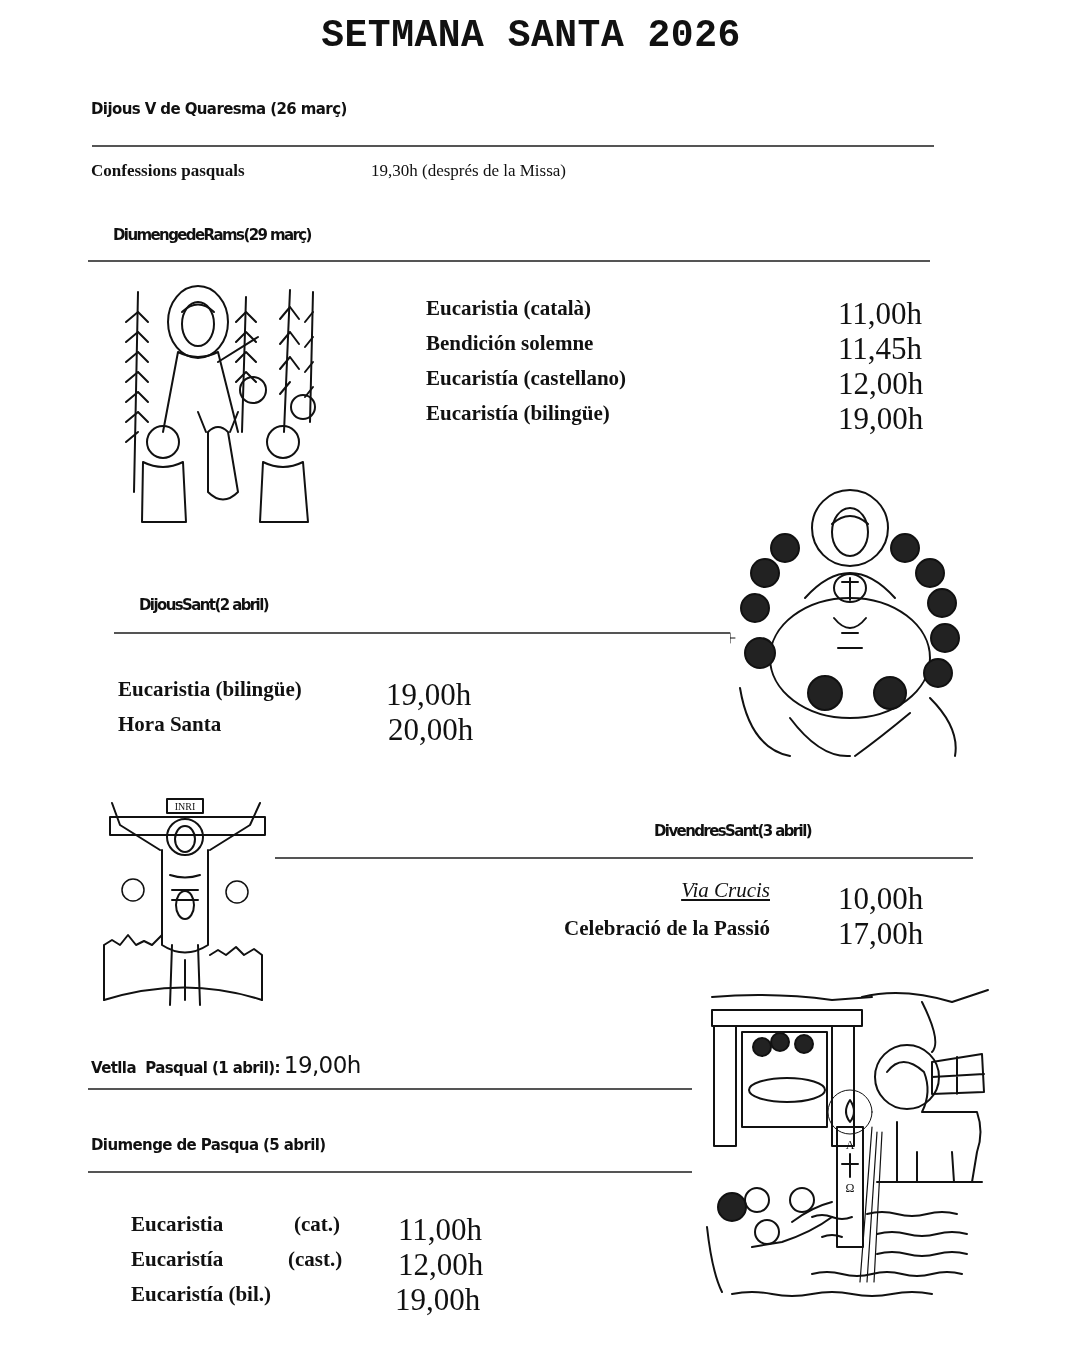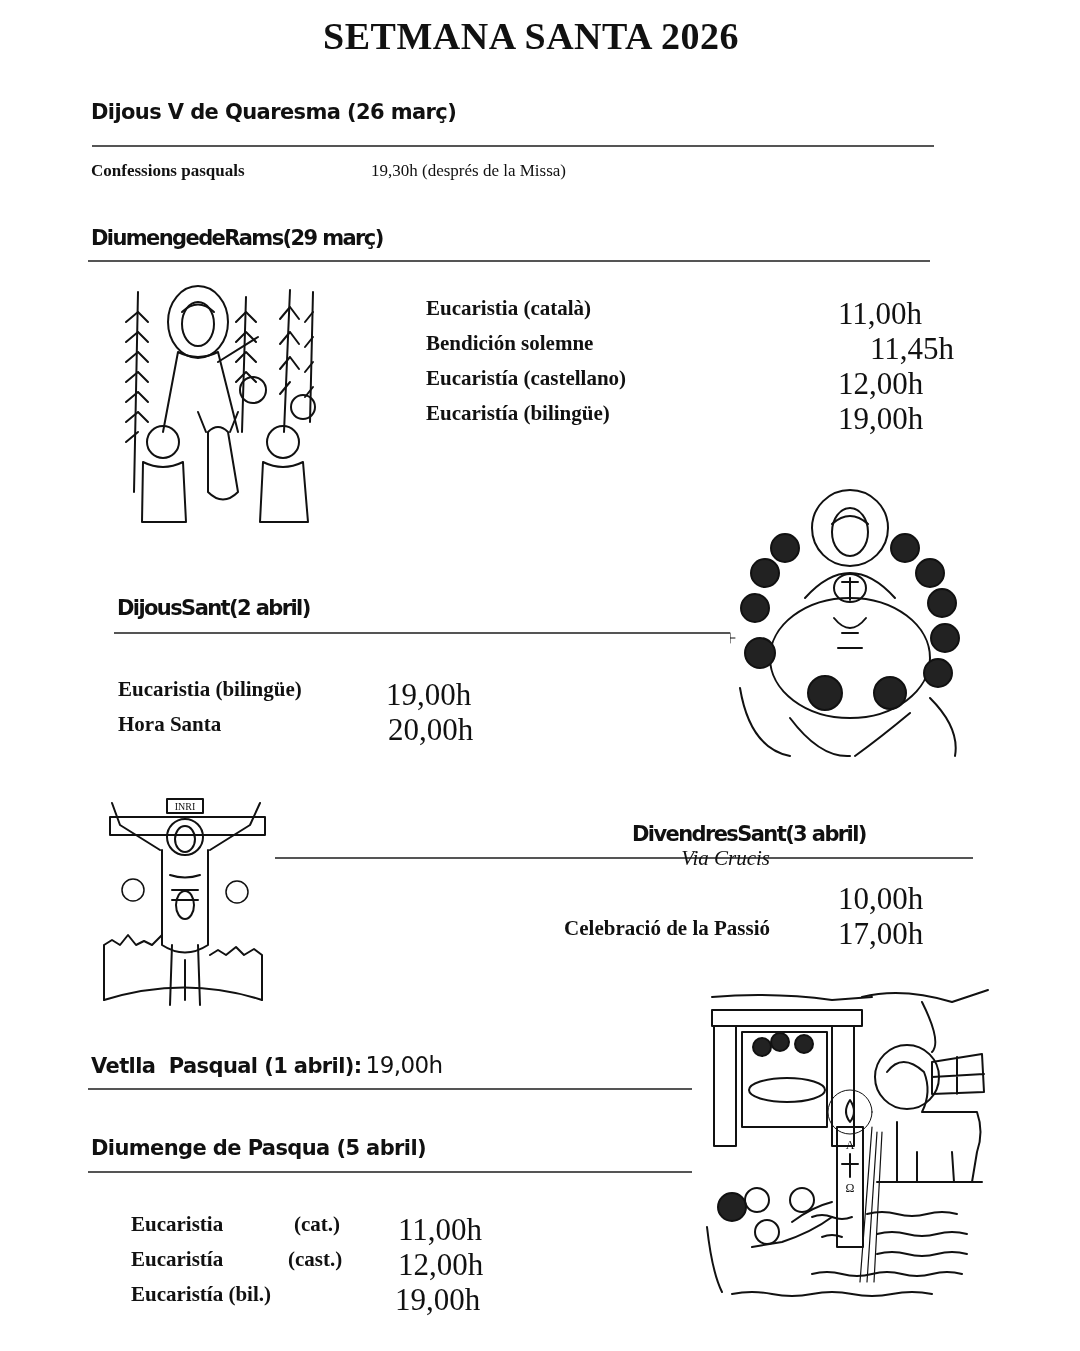--- a/index.html
+++ b/index.html
@@ -1,26 +1,26 @@
 <!DOCTYPE html>
 <html><head>
   <meta charset="utf-8">
   <style>
     html, body { margin: 0; padding: 0; background: #ffffff; }
     body { width: 1080px; height: 1351px; position: relative; overflow: hidden; color: #111; }
     .abs { position: absolute; }
     .title {
       left: 0; width: 1062px; top: 14px; text-align: center;
-      font-family: Liberation Serif, serif; font-weight: bold; font-size: 38px; letter-spacing: 0.5px;
+      font-family: Liberation Mono, monospace; font-weight: bold; font-size: 38px; letter-spacing: 0.5px;
     }
     .heading {
-      font-family: "DejaVu Sans", sans-serif; font-weight: bold; font-size: 21px;
+      font-family: "DejaVu Sans", sans-serif; font-weight: bold; font-size: 15px;
       letter-spacing: -0.6px; white-space: nowrap; color: #111;
     }
-    .heading.tight { letter-spacing: -1.6px; }
+    .heading.tight { letter-spacing: -1.6px; margin-left: 22px; }
     .rule { height: 2px; background: #555; }
     .serif { font-family: "Liberation Serif", serif; font-size: 21px; white-space: nowrap; color: #111; }
     .serif.b { font-weight: bold; }
     .serif.i { font-style: italic; }
     .serif.sm { font-size: 17px; }
     .time { font-family: "Liberation Serif", serif; font-size: 31px; white-space: nowrap; color: #111; }
     svg.art { position: absolute; }
     svg.art * { stroke: #111; fill: none; stroke-linecap: round; stroke-linejoin: round; }
   </style>
 </head>
@@ -32,21 +32,21 @@
 <div class="abs rule" style="left:92px; top:145px; width:842px;"></div>
 <div class="abs serif b sm" style="left:91px; top:161px;">Confessions pasquals</div>
 <div class="abs serif sm" style="left:371px; top:161px;">19,30h (després de la Missa)</div>
 
 <div class="abs heading tight" style="left:91px; top:226px;">DiumengedeRams(29 març)</div>
 <div class="abs rule" style="left:88px; top:260px; width:842px;"></div>
 
 <div class="abs serif b" style="left:426px; top:296px;">Eucaristia (català)</div>
 <div class="abs time" style="left:838px; top:296px;">11,00h</div>
 <div class="abs serif b" style="left:426px; top:331px;">Bendición solemne</div>
-<div class="abs time" style="left:870px; top:331px;text-align:right;">11,45h</div>
+<div class="abs time" style="left:838px; top:331px;text-align:right;">11,45h</div>
 <div class="abs serif b" style="left:426px; top:366px;">Eucaristía (castellano)</div>
 <div class="abs time" style="left:838px; top:366px;">12,00h</div>
 <div class="abs serif b" style="left:426px; top:401px;">Eucaristía (bilingüe)</div>
 <div class="abs time" style="left:838px; top:401px;">19,00h</div>
 
 <svg class="art" style="left:118px; top:282px;" width="210" height="248" viewBox="0 0 210 248">
   <g stroke-width="2">
 
     <path d="M20 10 L16 210"></path>
       <path d="M20 30 l-12 10 M20 50 l-12 10 M20 70 l-12 10 M20 90 l-12 10 M20 110 l-12 10 M20 130 l-12 10 M20 150 l-12 10 M20 30 l10 10 M20 50 l10 10 M20 70 l10 10 M20 90 l10 10 M20 110 l10 10 M20 130 l10 10"></path>
@@ -128,21 +128,21 @@
     <path d="M72 150 L70 210 M98 150 L100 210 M85 165 L85 205"></path>
     <circle cx="33" cy="95" r="11" stroke-width="1.5"></circle>
     <circle cx="137" cy="97" r="11" stroke-width="1.5"></circle>
     <path d="M4 150 L4 205 M4 150 l8 -5 l8 5 l8 -10 l8 10 l8 -4 l8 4 l10 -10 M110 160 l8 -5 l8 5 l10 -8 l8 8 l10 -6 l8 6 l0 45"></path>
     <path d="M4 205 Q85 180 162 205"></path>
   </g>
 </svg>
 
 <div class="abs heading tight" style="left:632px; top:822px;">DivendresSant(3 abril)</div>
 <div class="abs rule" style="left:275px; top:857px; width:698px;"></div>
-<div class="abs serif i" style="right:310px; top:846px;">Via Crucis</div>
+<div class="abs serif i" style="right:310px; top:878px;text-decoration:underline;">Via Crucis</div>
 <div class="abs time" style="left:838px; top:881px;">10,00h</div>
 <div class="abs serif b" style="right:310px; top:916px;">Celebració de la Passió</div>
 <div class="abs time" style="left:838px; top:916px;">17,00h</div>
 
 <div class="abs" style="left:91px; top:1052px; white-space:nowrap;">
   <span class="heading" style="position:static; white-space:pre;">Vetlla  Pasqual (1 abril):</span>
   <span style="font-family:'DejaVu Sans', sans-serif; font-size:23px; letter-spacing:-0.6px;">19,00h</span>
 </div>
 <div class="abs rule" style="left:88px; top:1088px; width:604px;"></div>
 

